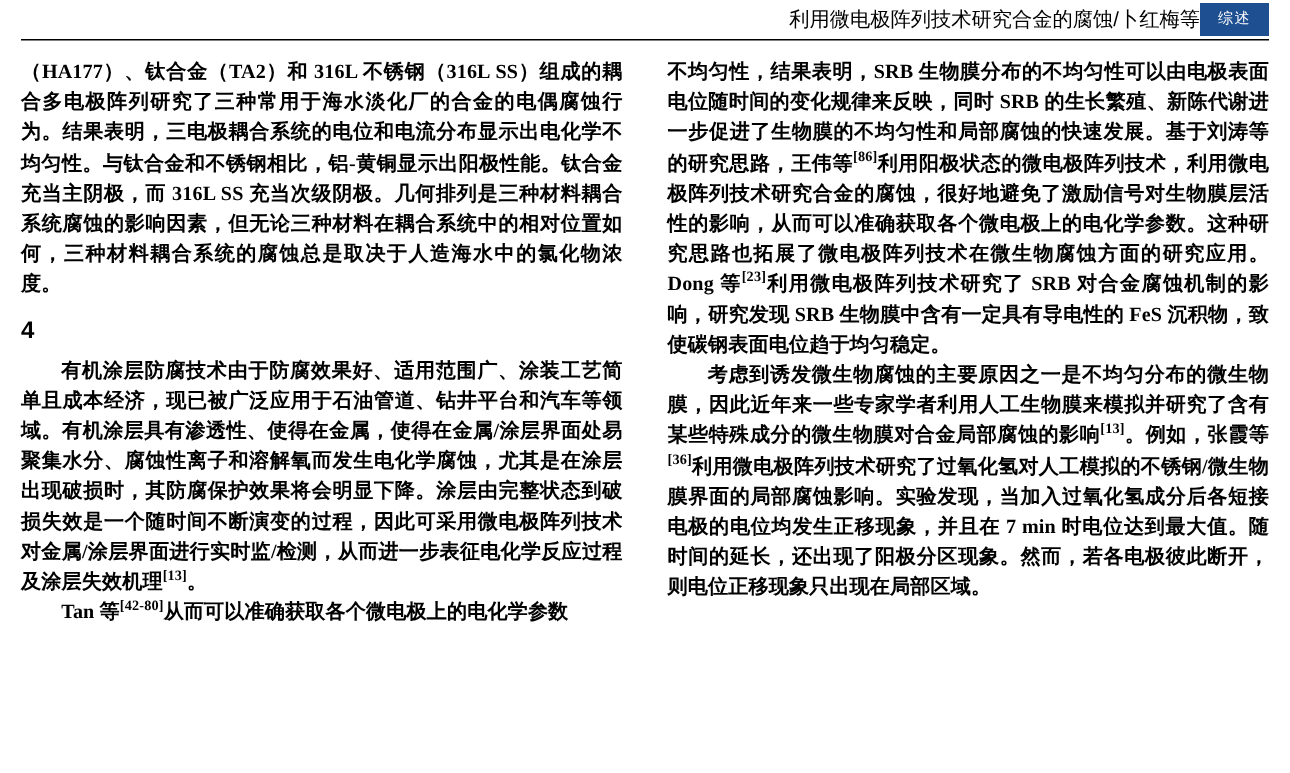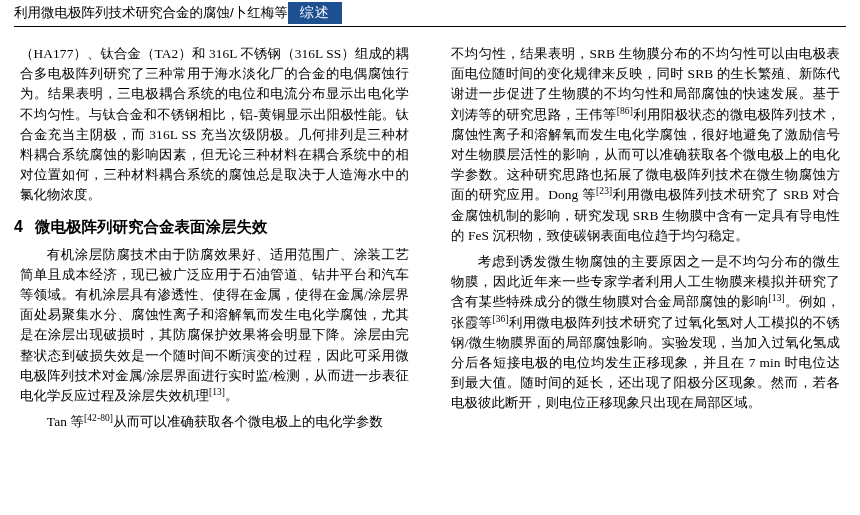--- a/index.html
+++ b/index.html
@@ -21,33 +21,33 @@
     box-sizing: border-box;
     padding: 0;
   }
   
   .header {
     position: relative;
     height: 30px;
     padding: 0 14px;
     display: flex;
     align-items: flex-start;
-    justify-content: flex-start;
+    justify-content: flex-end;
   }
   .header-title {
     font-family: "Liberation Sans", sans-serif;
     font-size: 13.5px;
     line-height: 20px;
     color: #000;
     white-space: nowrap;
     padding-top: 3px;
   }
   .header-badge {
     font-family: "Liberation Sans", sans-serif;
-    font-size: 14px;
+    font-size: 10px;
     color: #ffffff;
     background: #1d4f91;
     padding: 3px 12px 4px 12px;
     line-height: 15px;
     letter-spacing: 1px;
     margin-top: 2px;
   }
   .header-rule {
     position: absolute;
     left: 14px;
@@ -61,27 +61,28 @@
     display: flex;
     gap: 30px;
     padding: 8px 14px 0 14px;
     box-sizing: border-box;
   }
   .col {
     width: 401px;
     flex: 0 0 401px;
   }
   p {
-    margin: 6px;
+    margin: 0;
     font-size: 13.4px;
     line-height: 20.2px;
     text-align: justify;
     text-justify: inter-ideograph;
     text-indent: 0;
     letter-spacing: 0.1px;
+    font-weight: bold;
   }
   p.indent {
     text-indent: 2em;
   }
   .sec-heading {
     margin: 9px 0 4px 0;
     font-family: "Liberation Sans", sans-serif;
     font-weight: bold;
     font-size: 15.5px;
     line-height: 24px;
@@ -115,28 +116,27 @@
     <div class="header-rule"></div>
   </div>
 
   <div class="columns">
 
     <div class="col">
       <p>（HA177）、钛合金（TA2）和 316L 不锈钢（316L SS）组成的耦合多电极阵列研究了三种常用于海水淡化厂的合金的电偶腐蚀行为。结果表明，三电极耦合系统的电位和电流分布显示出电化学不均匀性。与钛合金和不锈钢相比，铝-黄铜显示出阳极性能。钛合金充当主阴极，而 316L SS 充当次级阴极。几何排列是三种材料耦合系统腐蚀的影响因素，但无论三种材料在耦合系统中的相对位置如何，三种材料耦合系统的腐蚀总是取决于人造海水中的氯化物浓度。</p>
 
       <div class="sec-heading">
         <span class="sec-num">4</span>
-        <span class="sec-title">微电极阵列研究合金表面涂层失效</span>
       </div>
 
       <p class="indent"><span>有机涂层防腐技术由于防腐效果好、适用范围广、涂装工艺简单且成本经济，现已被广泛应用于石油管道、钻井平台和汽车等领域。有机涂层具有渗透性、使得在金属，使得在金属/涂层界面处易聚集水分、腐蚀性离子和溶解氧而发生电化学腐蚀，尤其是在涂层出现破损时，其防腐保护效果将会明显下降。涂层由完整状态到破损失效是一个随时间不断演变的过程，因此可采用微电极阵列技术对金属/涂层界面进行实时监/检测，从而进一步表征电化学反应过程及涂层失效机理</span><sup>[13]</sup><span>。</span></p>
 
       <p class="indent"><span class="latin">Tan 等</span><sup>[42-80]</sup><span>从而可以准确获取各个微电极上的电化学参数</span></p>
     </div>
 
     <div class="col">
-      <p><span>不均匀性，结果表明，SRB 生物膜分布的不均匀性可以由电极表面电位随时间的变化规律来反映，同时 SRB 的生长繁殖、新陈代谢进一步促进了生物膜的不均匀性和局部腐蚀的快速发展。基于刘涛等的研究思路，王伟等</span><sup>[86]</sup><span>利用阳极状态的微电极阵列技术，腐蚀性离子和溶解氧而发生电化学腐蚀，很好地避免了激励信号对生物膜层活性的影响，从而可以准确获取各个微电极上的电化学参数。这种研究思路也拓展了微电极阵列技术在微生物腐蚀方面的研究应用。Dong 等</span><sup>[23]</sup><span>利用微电极阵列技术研究了 SRB 对合金腐蚀机制的影响，研究发现 SRB 生物膜中含有一定具有导电性的 FeS 沉积物，致使碳钢表面电位趋于均匀稳定。</span></p>
+      <p><span>不均匀性，结果表明，SRB 生物膜分布的不均匀性可以由电极表面电位随时间的变化规律来反映，同时 SRB 的生长繁殖、新陈代谢进一步促进了生物膜的不均匀性和局部腐蚀的快速发展。基于刘涛等的研究思路，王伟等</span><sup>[86]</sup><span>利用阳极状态的微电极阵列技术，利用微电极阵列技术研究合金的腐蚀，很好地避免了激励信号对生物膜层活性的影响，从而可以准确获取各个微电极上的电化学参数。这种研究思路也拓展了微电极阵列技术在微生物腐蚀方面的研究应用。Dong 等</span><sup>[23]</sup><span>利用微电极阵列技术研究了 SRB 对合金腐蚀机制的影响，研究发现 SRB 生物膜中含有一定具有导电性的 FeS 沉积物，致使碳钢表面电位趋于均匀稳定。</span></p>
 
       <p class="indent"><span>考虑到诱发微生物腐蚀的主要原因之一是不均匀分布的微生物膜，因此近年来一些专家学者利用人工生物膜来模拟并研究了含有某些特殊成分的微生物膜对合金局部腐蚀的影响</span><sup>[13]</sup><span>。例如，张霞等</span><sup>[36]</sup><span>利用微电极阵列技术研究了过氧化氢对人工模拟的不锈钢/微生物膜界面的局部腐蚀影响。实验发现，当加入过氧化氢成分后各短接电极的电位均发生正移现象，并且在 7 min 时电位达到最大值。随时间的延长，还出现了阳极分区现象。然而，若各电极彼此断开，则电位正移现象只出现在局部区域。</span></p>
     </div>
 
   </div>
 </div>
 
 </body></html>

